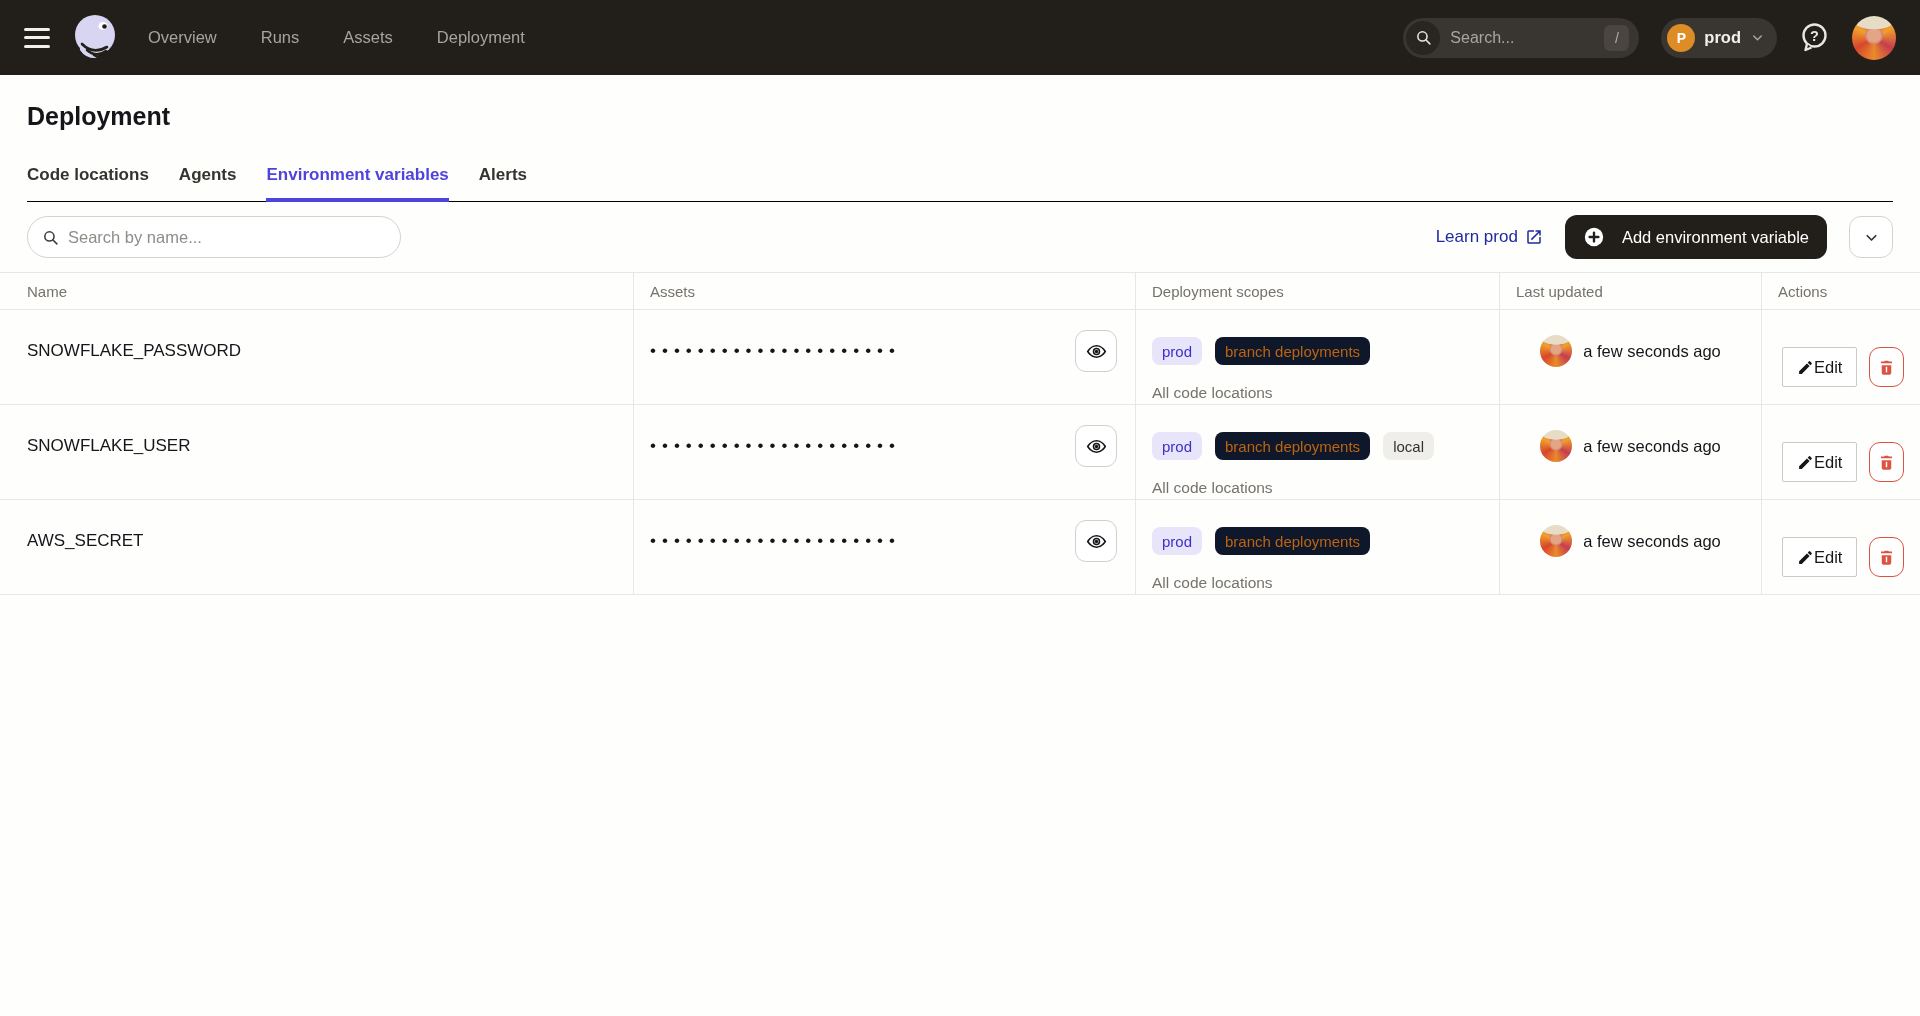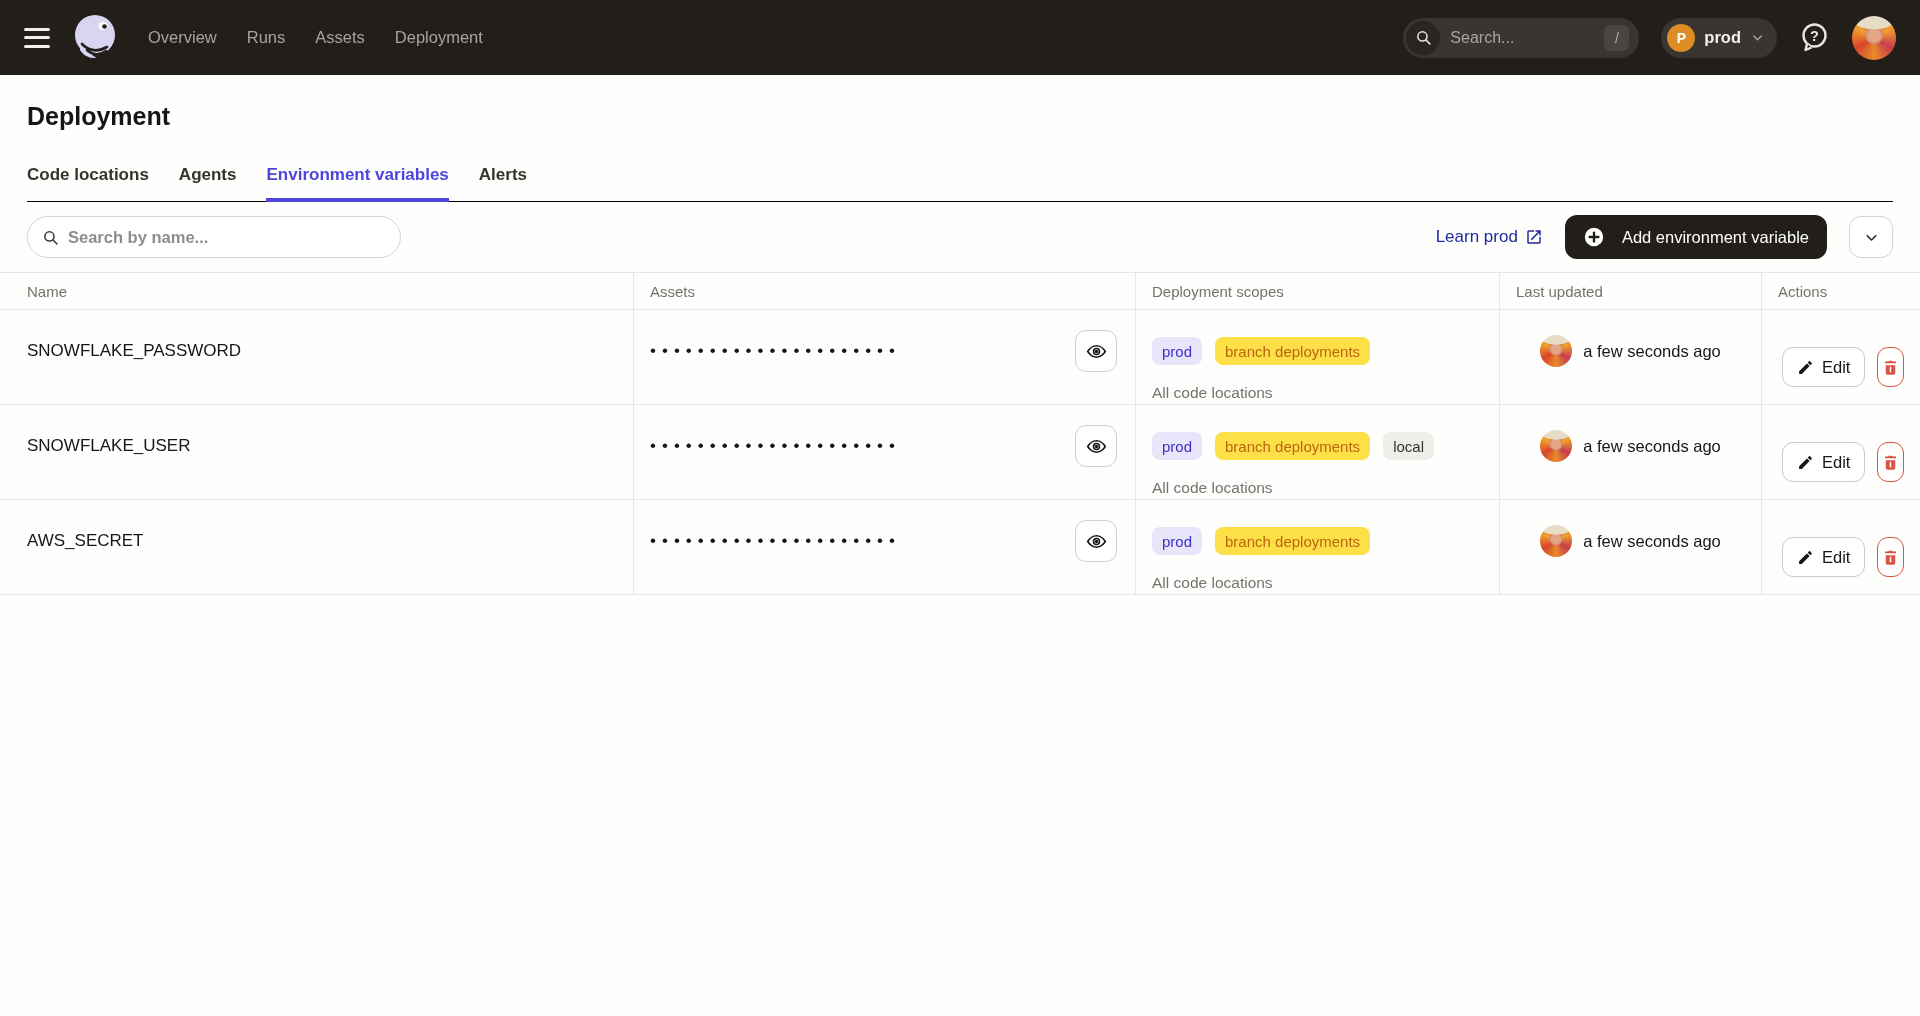--- a/index.html
+++ b/index.html
@@ -7,21 +7,21 @@
     --text:#16151A; --muted:#76726D; --border:#E9E7E4; --orange:#DD8C26;
   }
   *{box-sizing:border-box;margin:0;padding:0;font-family:"Liberation Sans","DejaVu Sans",sans-serif;}
   html,body{width:1920px;height:1016px;background:#FEFEFD;overflow:hidden;}
 
   
   .topbar{height:75px;background:var(--topbar);display:flex;align-items:center;padding:0 24px;}
   .hamburger{width:26px;height:20px;display:flex;flex-direction:column;justify-content:space-between;cursor:pointer;margin-right:20px;}
   .hamburger span{display:block;height:3px;border-radius:2px;background:#F2F0ED;}
   .logo{width:50px;height:54px;margin-right:28px;display:flex;align-items:center;}
-  .nav-links{display:flex;gap:30px;}
+  .nav-links{display:flex;gap:44px;}
   .nav-link{color:#A7A39E;font-size:16.5px;cursor:pointer;}
   .topbar-right{margin-left:auto;display:flex;align-items:center;gap:22px;}
   .nav-search{width:236px;height:40px;border-radius:20px;background:#393530;display:flex;align-items:center;padding:3px;cursor:text;}
   .nav-search .lens{width:34px;height:34px;border-radius:50%;background:#29251F;display:flex;align-items:center;justify-content:center;flex:0 0 auto;}
   .nav-search .ph{color:#A9A5A0;font-size:16px;margin-left:10px;flex:1;}
   .nav-search .slash{width:25px;height:26px;border-radius:6px;background:#4A453E;color:#B3AFA9;font-size:14px;display:flex;align-items:center;justify-content:center;margin-right:7px;}
   .depl-switch{height:40px;border-radius:20px;background:#393530;display:flex;align-items:center;gap:9px;padding:0 12px 0 6px;cursor:pointer;}
   .depl-circle{width:28px;height:28px;border-radius:50%;background:var(--orange);color:#fff;font-size:14px;font-weight:bold;display:flex;align-items:center;justify-content:center;}
   .depl-label{color:#F2F0ED;font-size:16.5px;font-weight:600;}
   .avatar-photo{border-radius:50%;background:
@@ -35,21 +35,21 @@
   
   .page-head{padding:25px 27px 0;}
   .page-title{font-size:25px;font-weight:700;color:var(--text);line-height:32px;}
   .tabs{display:flex;gap:30px;margin-top:33px;border-bottom:1px solid #000000;padding:0 0 0 0;}
   .tab{position:relative;font-size:17px;font-weight:600;color:#35332E;padding-bottom:16px;cursor:pointer;}
   .tab.active{color:var(--accent);}
   .tab.active::after{content:"";position:absolute;left:0;right:0;bottom:-1px;height:4px;background:var(--accent);}
 
   
   .toolbar{display:flex;align-items:center;margin:13px 27px 0;height:44px;}
-  .search-input{width:374px;height:42px;border:1px solid #D5D3CF;border-radius:21px;background:#fff;display:flex;align-items:center;padding:0 14px;gap:9px;cursor:text;font-weight:bold;}
+  .search-input{width:374px;height:42px;border:1px solid #D5D3CF;border-radius:21px;background:#fff;display:flex;align-items:center;padding:0 14px;gap:9px;cursor:text;}
   .search-input .ph{color:#908D88;font-size:16.5px;}
   .toolbar-right{margin-left:auto;display:flex;align-items:center;gap:22px;}
   .learn-more{display:flex;align-items:center;gap:7px;color:var(--link);font-size:17px;cursor:pointer;}
   .add-btn{height:44px;border-radius:12px;background:var(--topbar);color:#fff;font-size:16.5px;display:flex;align-items:center;gap:17px;padding:0 18px;border:none;cursor:pointer;}
   .menu-btn{width:44px;height:42px;border-radius:12px;background:#fff;border:1px solid #D5D3CF;display:flex;align-items:center;justify-content:center;cursor:pointer;}
 
   
   .env-table{margin-top:13px;border-top:1px solid var(--border);}
   .trow{display:grid;grid-template-columns:633px 502px 364px 262px 159px;border-bottom:1px solid var(--border);}
   .trow > div{border-left:1px solid var(--border);}
@@ -61,27 +61,27 @@
   .cell{padding:20px 16px 0;}
   .cell-name{padding-left:27px;}
   .firstline{height:42px;display:flex;align-items:center;}
   .env-name{font-size:17px;color:var(--text);}
   .cell-value .firstline{justify-content:space-between;}
   .masked{font-size:17px;letter-spacing:6px;color:var(--text);white-space:nowrap;overflow:hidden;max-width:390px;}
   .eye-btn{width:42px;height:42px;border-radius:11px;border:1px solid #D2D0CC;background:#fff;display:flex;align-items:center;justify-content:center;cursor:pointer;margin-right:2px;flex:0 0 auto;}
   .tagline{display:flex;align-items:center;gap:13px;}
   .tag{height:28px;border-radius:8px;padding:0 10px;font-size:15px;display:inline-flex;align-items:center;white-space:nowrap;}
   .tag-prod{background:#E8E5FB;color:#3B30C8;}
-  .tag-branch{background:#fde047;color:#BC6411;}
+  .tag-branch{background:#0f172a;color:#BC6411;}
   .tag-local{background:#EFEEEB;color:#33312D;}
   .code-locs{margin-top:12px;color:var(--muted);font-size:15.5px;}
   .updated{display:flex;align-items:center;gap:11px;justify-content:center;}
   .updated-text{font-size:16.5px;color:var(--text);}
   .actions{display:flex;align-items:center;gap:12px;padding-left:20px;}
-  .edit-btn{height:40px;border-radius:11px;border:1px solid #CCCAC6;background:#fff;display:flex;align-items:center;gap:8px;padding:0 14px;font-size:16.5px;color:var(--text);cursor:pointer;}
+  .edit-btn{height:40px;border-radius:2px;border:1px solid #CCCAC6;background:#fff;display:flex;align-items:center;padding:0 14px;font-size:16.5px;color:var(--text);cursor:pointer;}
   .del-btn{width:40px;height:40px;border-radius:11px;border:1px solid var(--danger);background:#fff;display:flex;align-items:center;justify-content:center;cursor:pointer;}
 </style>
 </head>
 <body>
 
 <div class="topbar">
   <div class="hamburger">
       <span></span>
       <span></span>
       <span></span>

